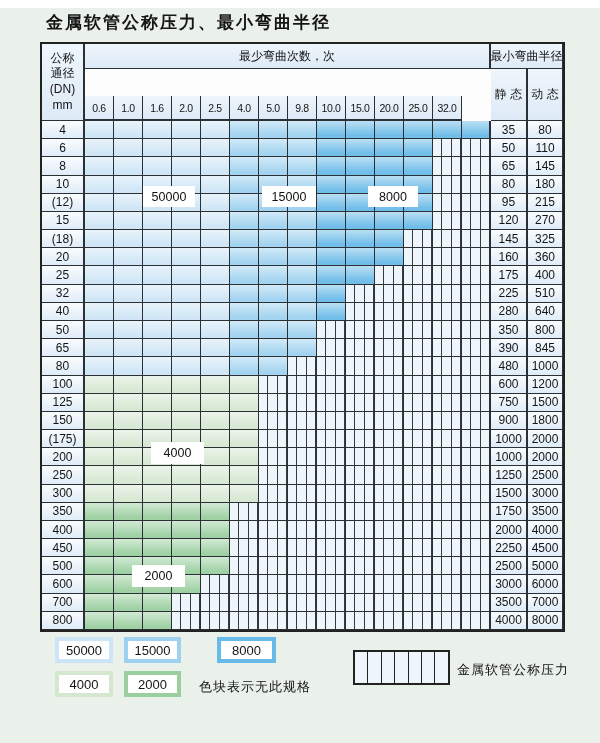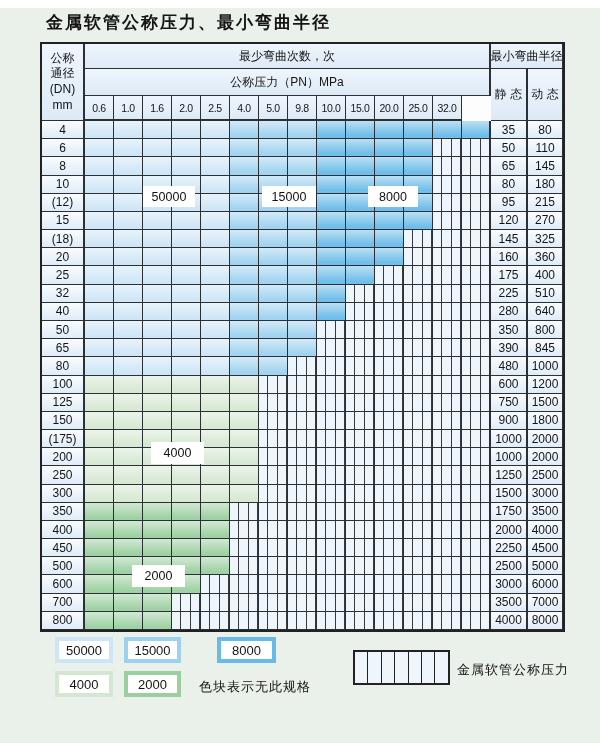--- a/index.html
+++ b/index.html
@@ -70,21 +70,20 @@
   <div id="title">金属软管公称压力、最小弯曲半径</div>
   <div id="tbl">
       <div class="c hdr dnhdr vr" style="grid-area: 1 / 1 / span 3;">
         <div>公称</div>
         <div>通径</div>
         <div>(DN)</div>
         <div>mm</div>
       </div>
       <div class="c hdr vr" style="grid-area: 1 / 2 / auto / span 14;">最少弯曲次数，次</div>
       <div class="c hdr" style="grid-area: 1 / 16 / auto / span 2;">最小弯曲半径</div>
-      <div class="c hdr vr" style="grid-area: 2 / 2 / auto / span 14;">公称压力（PN）MPa</div>
       <div class="c hdr vr" style="grid-area: 2 / 16 / span 2;">静 态</div>
       <div class="c hdr" style="grid-area: 2 / 17 / span 2;">动 态</div>
       <div class="c hdr pv pvrow" style="grid-area: 3 / 2;">0.6</div>
       <div class="c hdr pv pvrow" style="grid-area: 3 / 3;">1.0</div>
       <div class="c hdr pv pvrow" style="grid-area: 3 / 4;">1.6</div>
       <div class="c hdr pv pvrow" style="grid-area: 3 / 5;">2.0</div>
       <div class="c hdr pv pvrow" style="grid-area: 3 / 6;">2.5</div>
       <div class="c hdr pv pvrow" style="grid-area: 3 / 7;">4.0</div>
       <div class="c hdr pv pvrow" style="grid-area: 3 / 8;">5.0</div>
       <div class="c hdr pv pvrow" style="grid-area: 3 / 9;">9.8</div>

